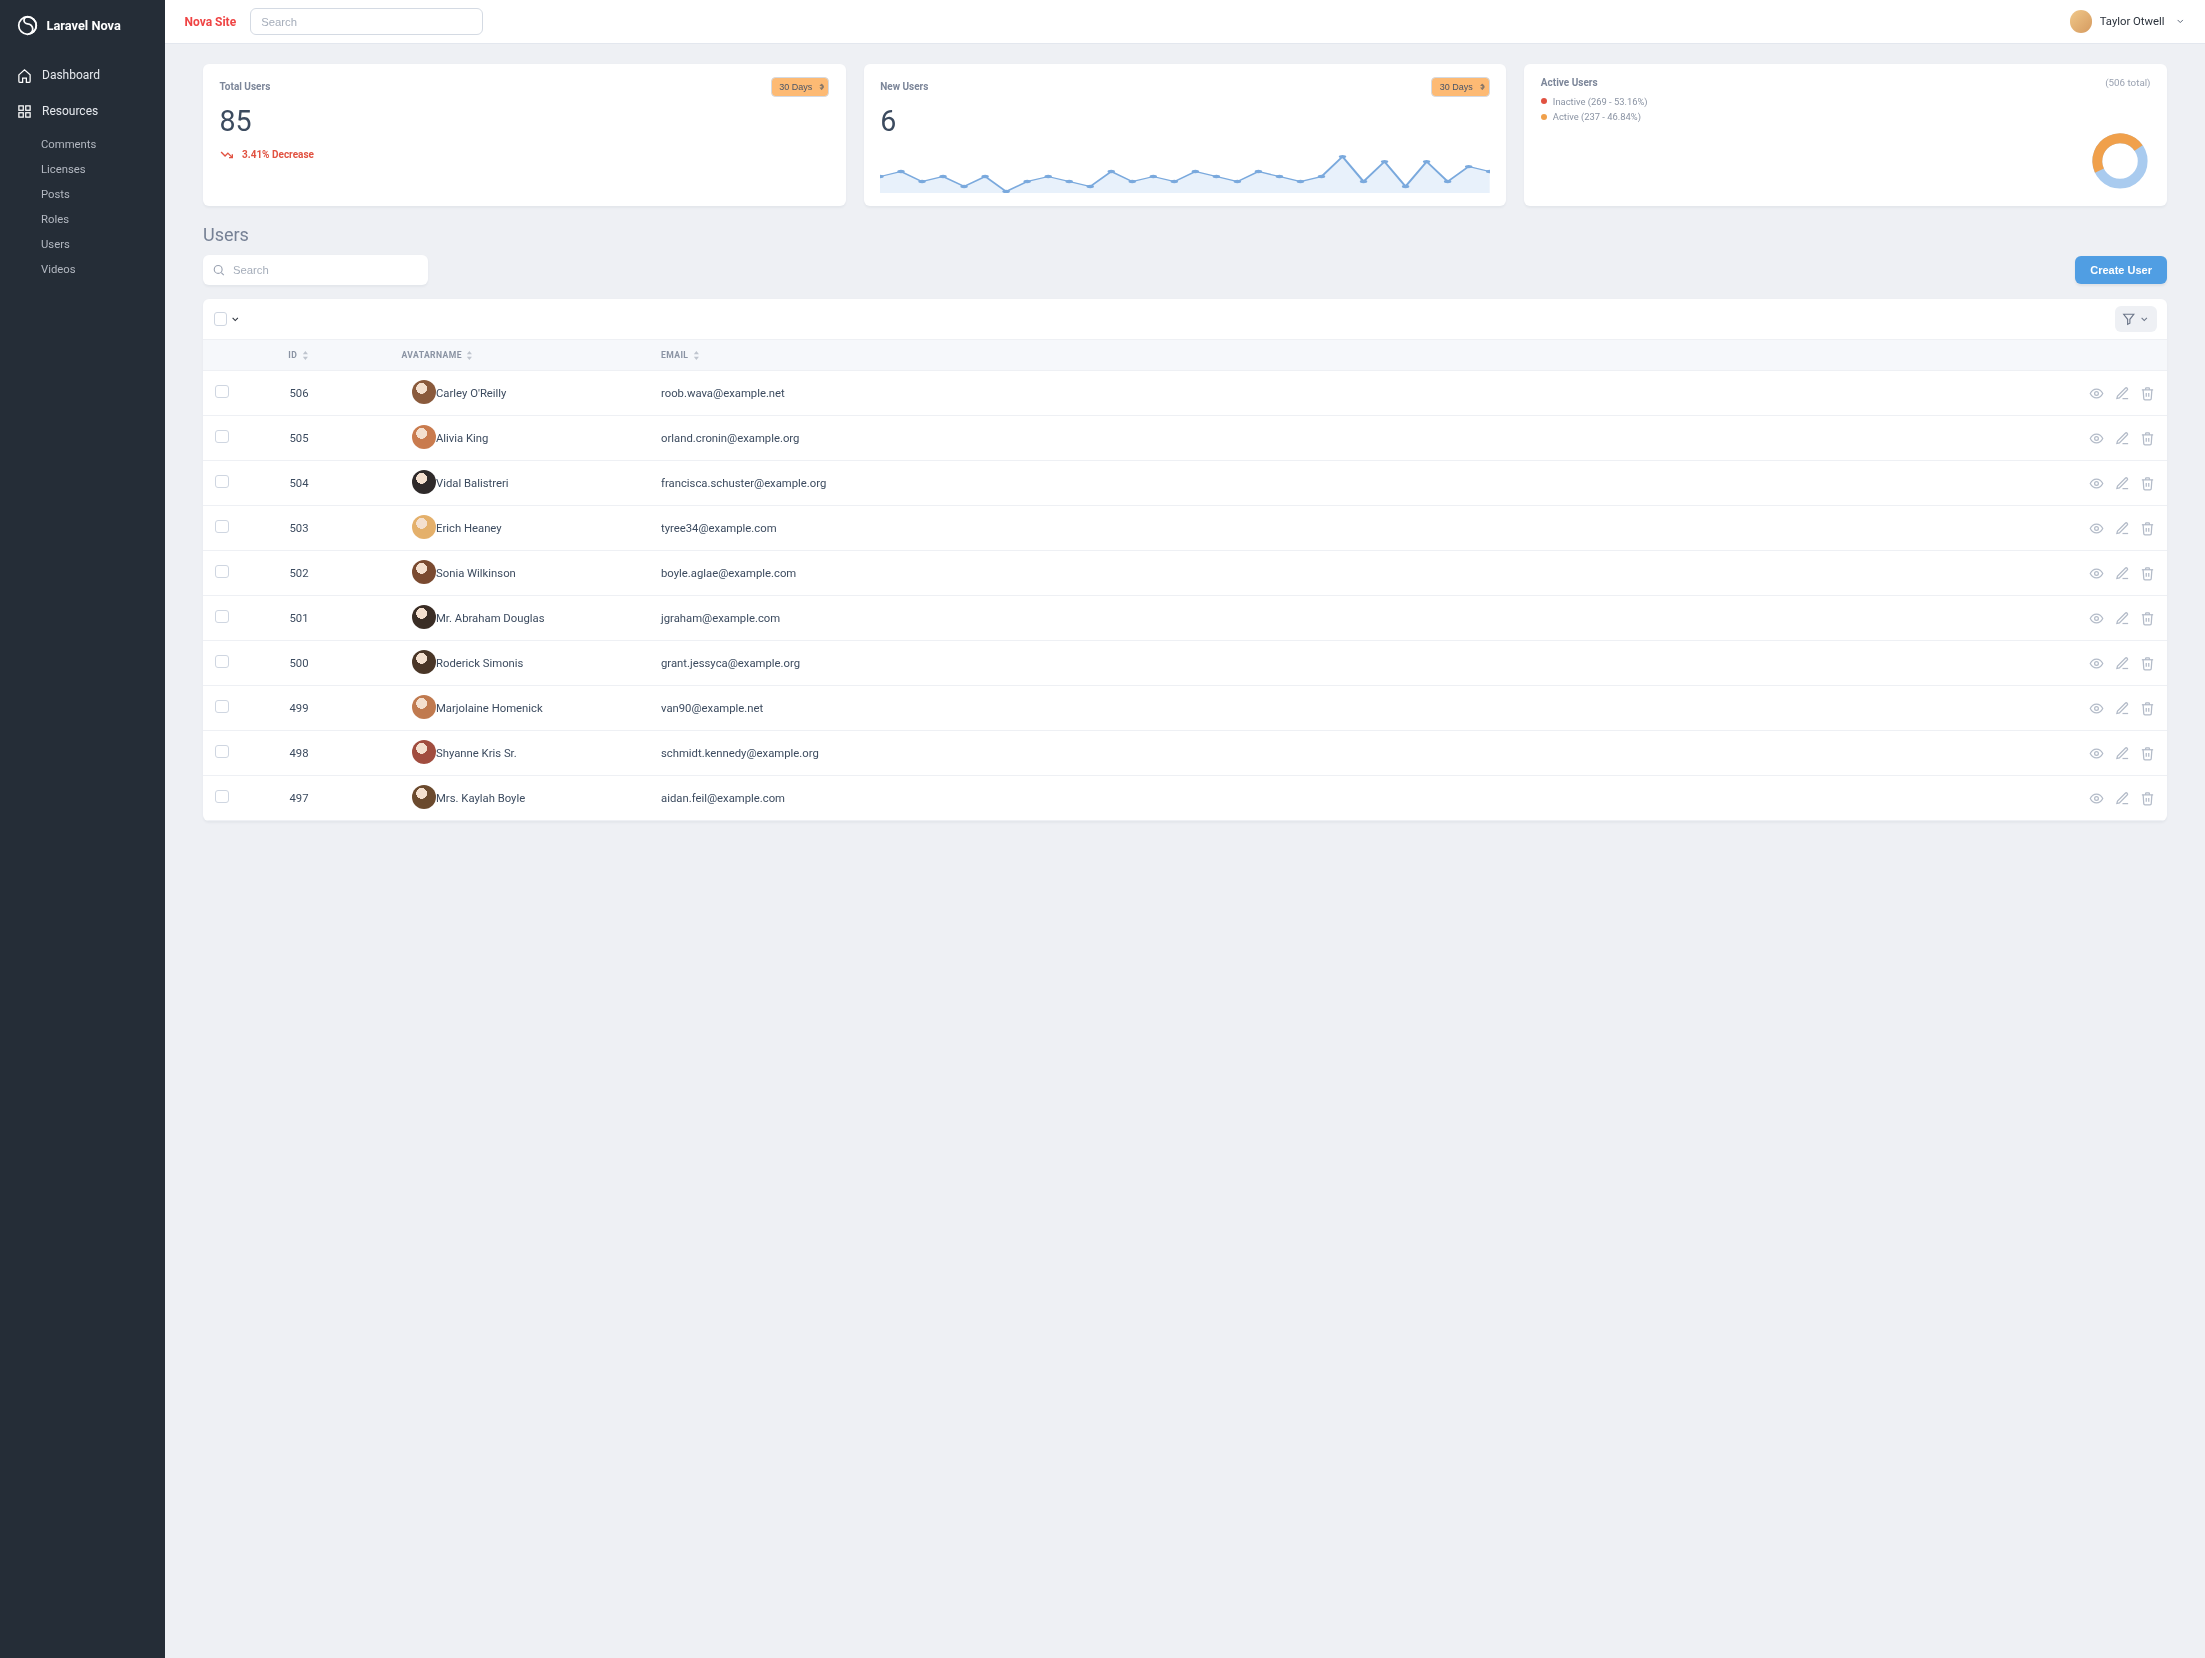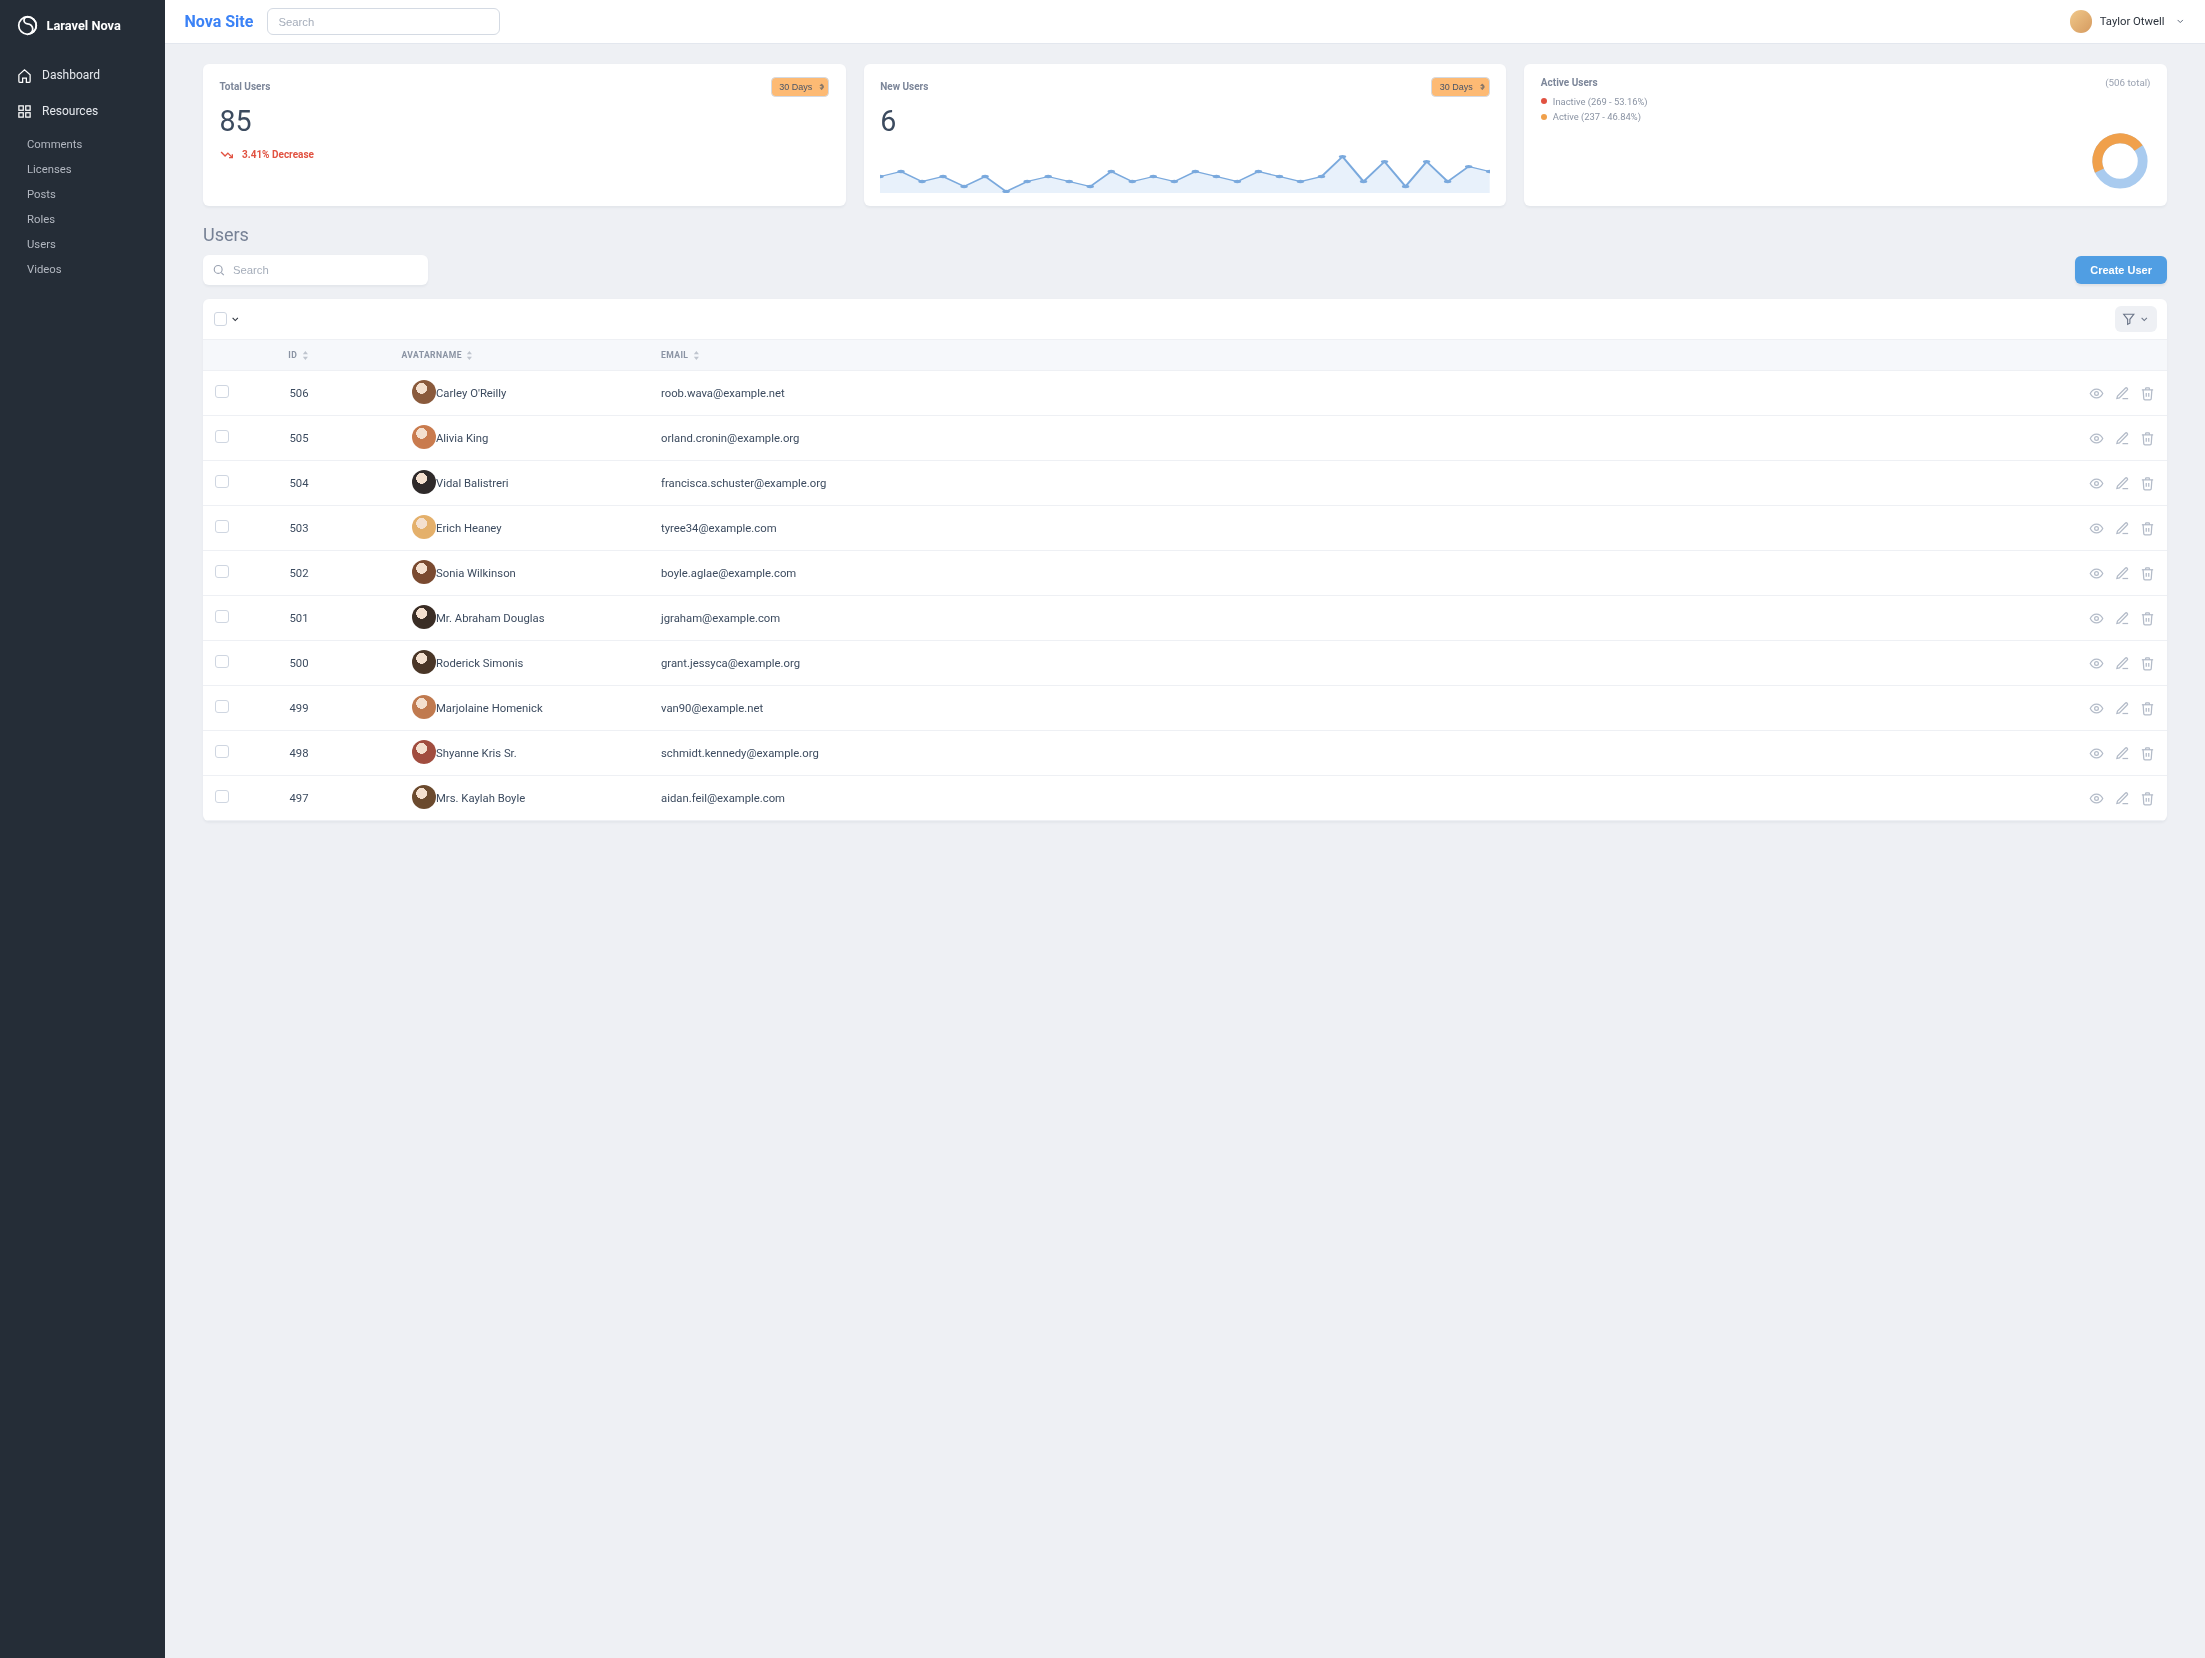--- a/index.html
+++ b/index.html
@@ -7,29 +7,29 @@
 .app { display: flex; min-height: 100vh; }
 
 
 .sidebar { width: 165px; background: #252d37; color: #fff; flex-shrink: 0; }
 .brand { display: flex; align-items: center; padding: 15px 16.5px; gap: 9px; }
 .brand-logo { width: 21px; height: 21px; }
 .brand-name { font-weight: 700; font-size: 12.8px; color: #fff; }
 .nav { padding: 6px 0; }
 .nav-item { display: flex; align-items: center; gap: 10.5px; padding: 10.5px 16.5px; color: #e6e9ee; font-size: 12px; cursor: pointer; }
 .nav-item .nav-icon { width: 15px; height: 15px; flex-shrink: 0; }
-.nav-sub { padding: 3px 0 0 27px; }
+.nav-sub { padding: 3px 0 0 41px; }
 .nav-sub-item { padding: 6px 0; color: #b3b8c1; font-size: 11.3px; cursor: pointer; }
 
 
 .main { flex: 1; display: flex; flex-direction: column; min-width: 0; }
 
 
 .topbar { height: 44px; background: #fff; border-bottom: 0.8px solid #e3e7ee; display: flex; align-items: center; padding: 0 19.5px; gap: 13.5px; }
-.site-title { font-weight: 700; font-size: 16px; color: #3b82f6; }
+.site-title { font-weight: 700; font-size: 12px; color: #ef4444; }
 .search-global { position: relative; }
 .search-global input { width: 233px; height: 27px; border: 0.8px solid #d4dae3; border-radius: 6px; padding: 0 10.5px; font-size: 11.3px; color: #3c4b5f; background: #fff; }
 .search-global input::placeholder { color: #a5adba; }
 .spacer { flex: 1; }
 .user-menu { display: flex; align-items: center; gap: 7.5px; cursor: pointer; }
 .user-avatar { width: 22.5px; height: 22.5px; border-radius: 50%; background: linear-gradient(135deg,#f0c88a,#d59a5f); }
 .user-name { font-size: 11.3px; color: #2b323c; }
 
 
 .content { padding: 19.5px 38px; }

